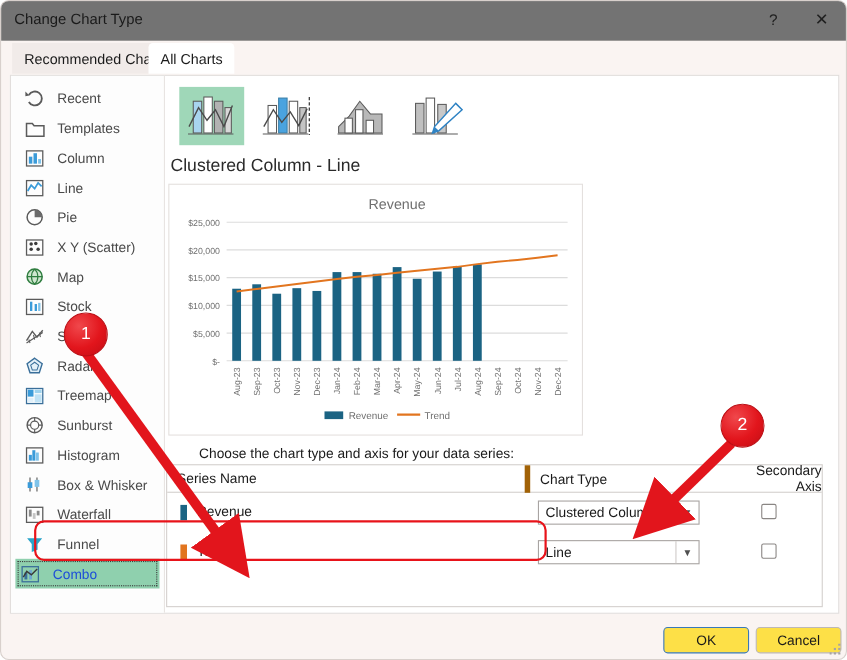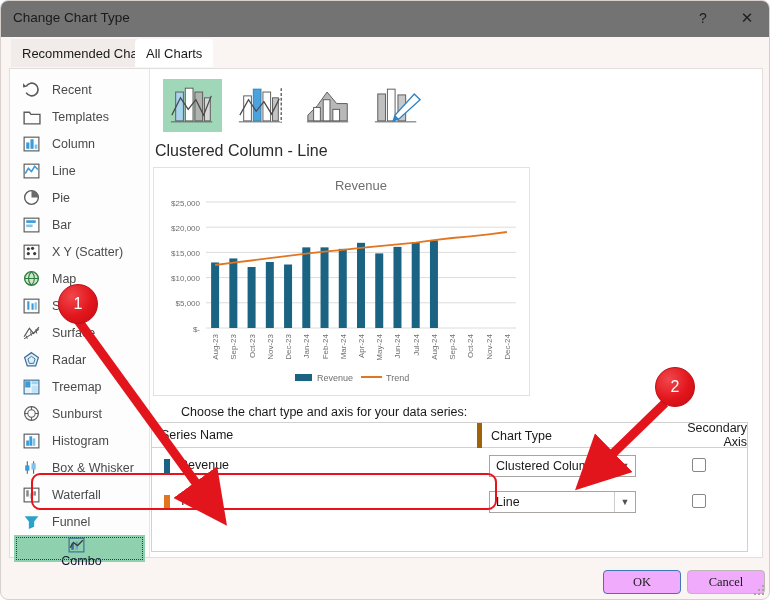--- a/index.html
+++ b/index.html
@@ -73,24 +73,23 @@
     position: relative;
     height: 27px;
     display: flex; align-items: center;
     padding-left: 12px;
     font-size: 12.5px; color: #4a4a4a;
   }
   .cat-item.selected {
     background: #8fd0ae;
     outline: 1px dotted #3a3a3a;
     outline-offset: -3px;
-    color: #0f172a;
+    color: #1d4ed8;
     margin: 0 4px;
     padding-left: 4px;
-    flex-direction: column;
   }
   .cat-icon {
     width: 19px; height: 19px;
     margin-right: 11px;
     flex: 0 0 19px;
     display: block;
   }
   .cat-label { white-space: nowrap; }
 
   
@@ -193,24 +192,24 @@
     border: 2.5px solid #e8131a;
     border-radius: 9px;
     pointer-events: none;
   }
 
   
   .footer-btn {
     position: absolute; top: 569px;
     width: 78px; height: 24px;
     display: flex; align-items: center; justify-content: center;
-    background: #f0abfc;
+    background: #fde047;
     border: 1px solid #bdb8b6;
     border-radius: 4px;
-    font-size: 12.5px; color: #1a1a1a; font-family: Liberation Serif, serif;
+    font-size: 12.5px; color: #1a1a1a;
   }
   #ok-btn { left: 602px; border-color: #3a78b8; }
   #cancel-btn { left: 686px; }
   #resize-grip {
     position: absolute; right: 4px; bottom: 3px;
     width: 11px; height: 11px;
   }
 
   
   #annotations {
@@ -280,28 +279,20 @@
             <polyline points="3,12 6,7 9,10 12,5 15,8" stroke="#3a9bd9" stroke-width="1.5" fill="none"></polyline>
           </svg>
           <span class="cat-label">Line</span>
         </div>
         <div class="cat-item">
           <svg viewBox="0 0 18 18" class="cat-icon">
             <circle cx="9" cy="9" r="6.5" stroke="#5b5b5b" stroke-width="1.3" fill="none"></circle>
             <path d="M9 9 L9 2.5 A6.5 6.5 0 0 1 15.5 9 z" fill="#6b6b6b"></path>
           </svg>
           <span class="cat-label">Pie</span>
-        </div>
-        <div class="cat-item">
-          <svg viewBox="0 0 18 18" class="cat-icon">
-            <rect x="2" y="3" width="14" height="13" stroke="#5b5b5b" stroke-width="1.1" fill="none"></rect>
-            <rect x="4" y="5" width="9" height="2.5" fill="#3a9bd9"></rect>
-            <rect x="4" y="9" width="6" height="2.5" fill="#7fc3ea"></rect>
-          </svg>
-          <span class="cat-label">Bar</span>
         </div>
         <div class="cat-item">
           <svg viewBox="0 0 18 18" class="cat-icon">
             <rect x="2" y="3" width="14" height="13" stroke="#5b5b5b" stroke-width="1.1" fill="none"></rect>
             <circle cx="6" cy="11" r="1.5" fill="#3a3a3a"></circle>
             <circle cx="10" cy="6" r="1.5" fill="#3a3a3a"></circle>
             <circle cx="12" cy="11" r="1.5" fill="#3a3a3a"></circle>
             <circle cx="6" cy="6.5" r="1.5" fill="#3a3a3a"></circle>
           </svg>
           <span class="cat-label">X Y (Scatter)</span>

